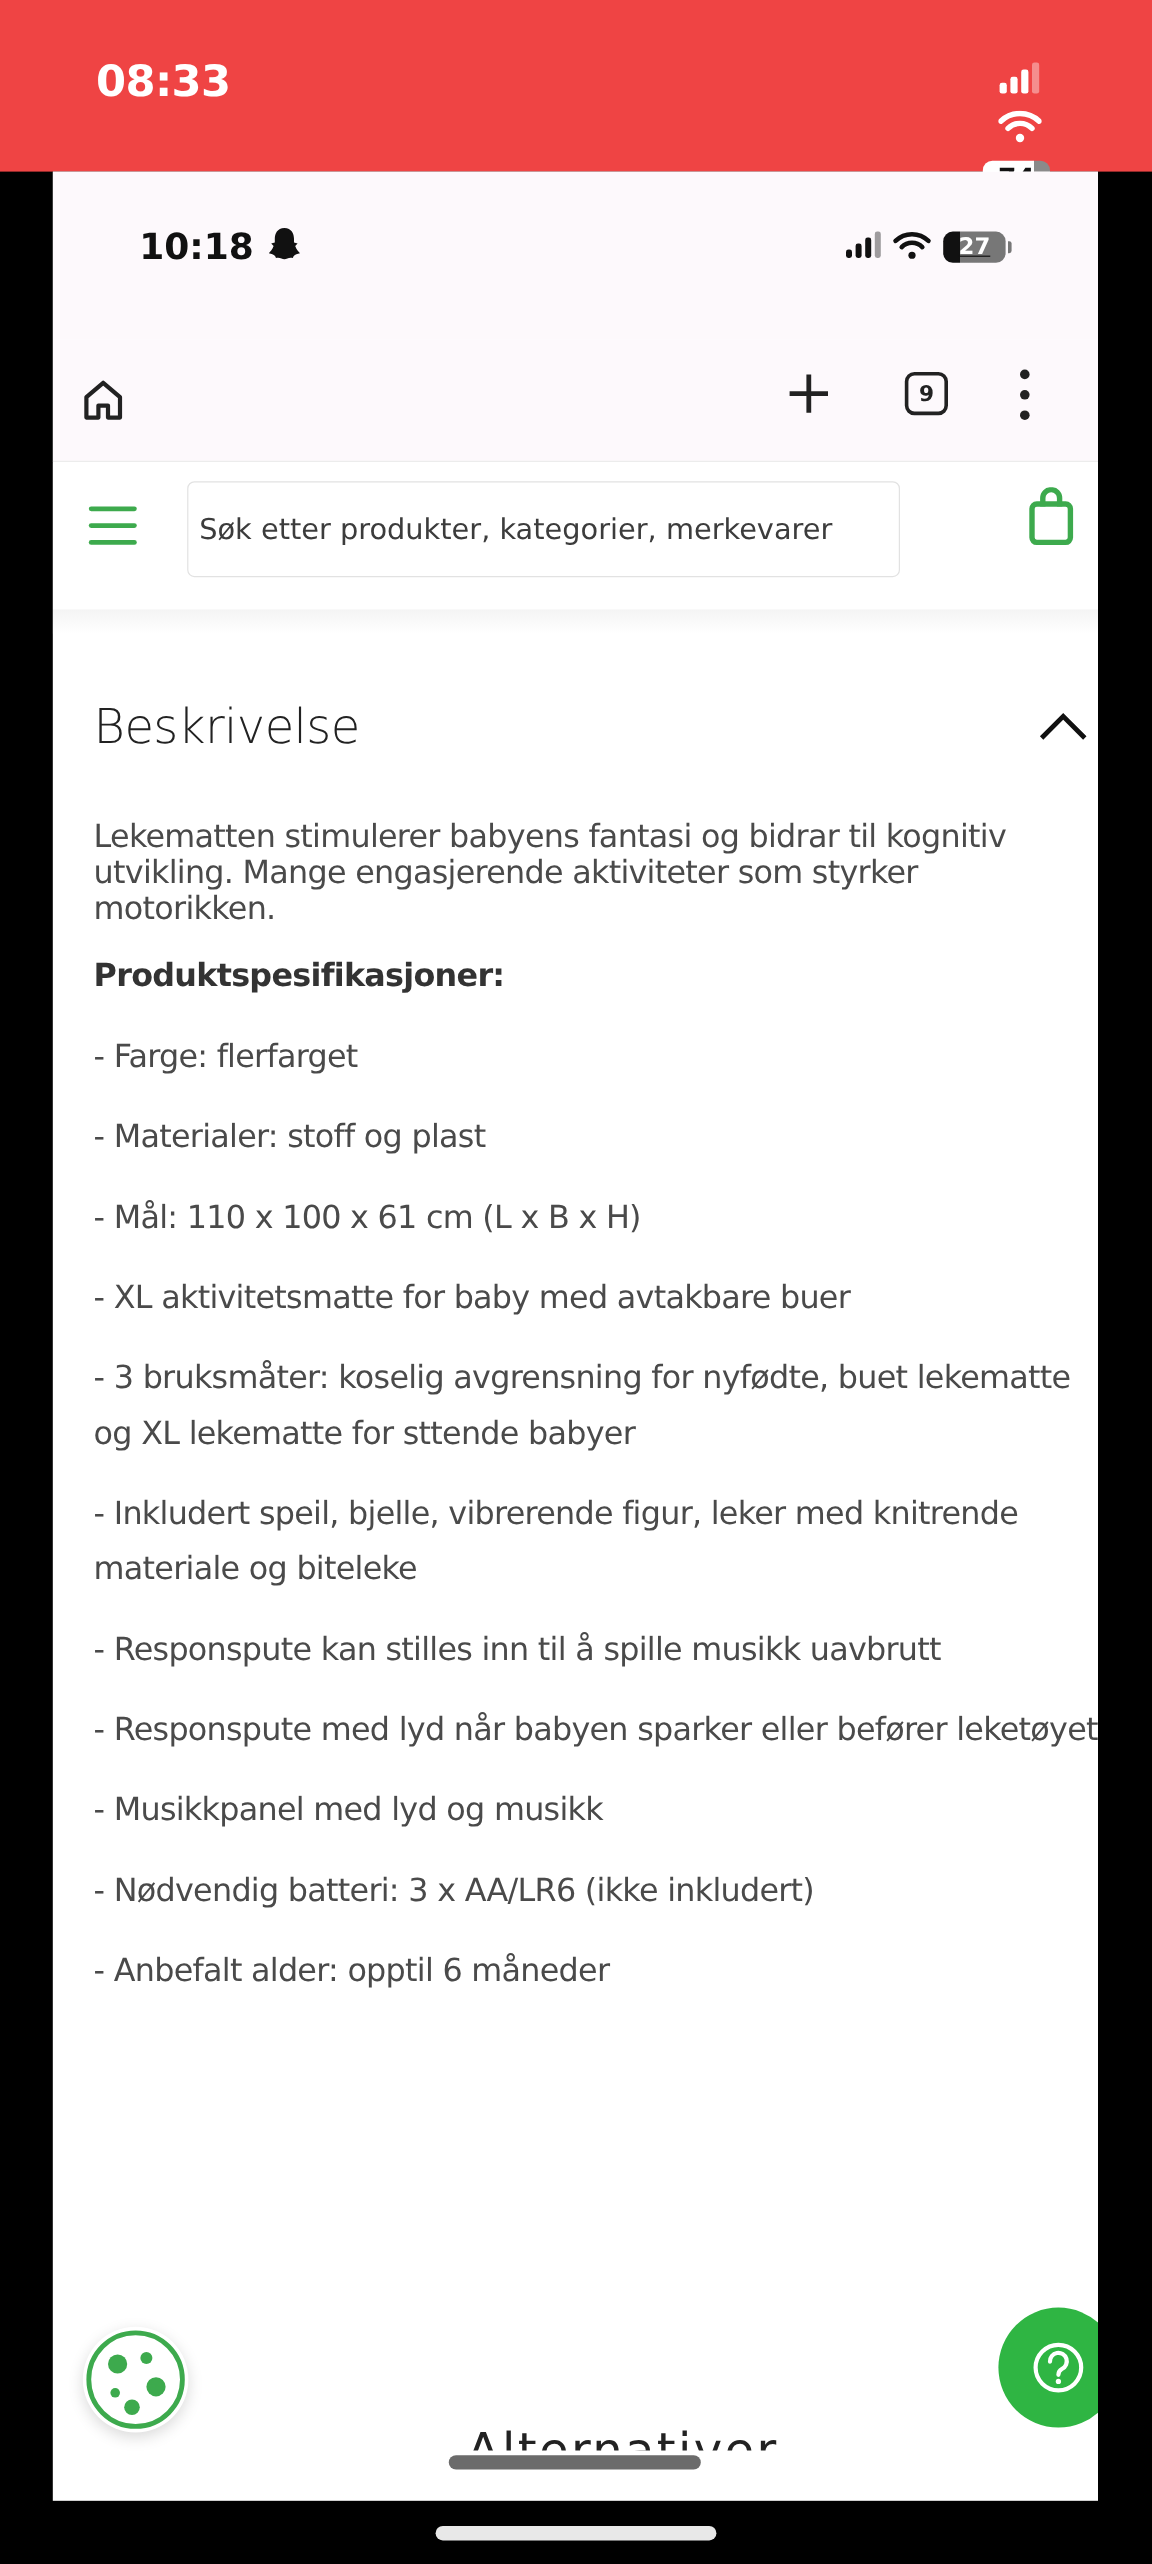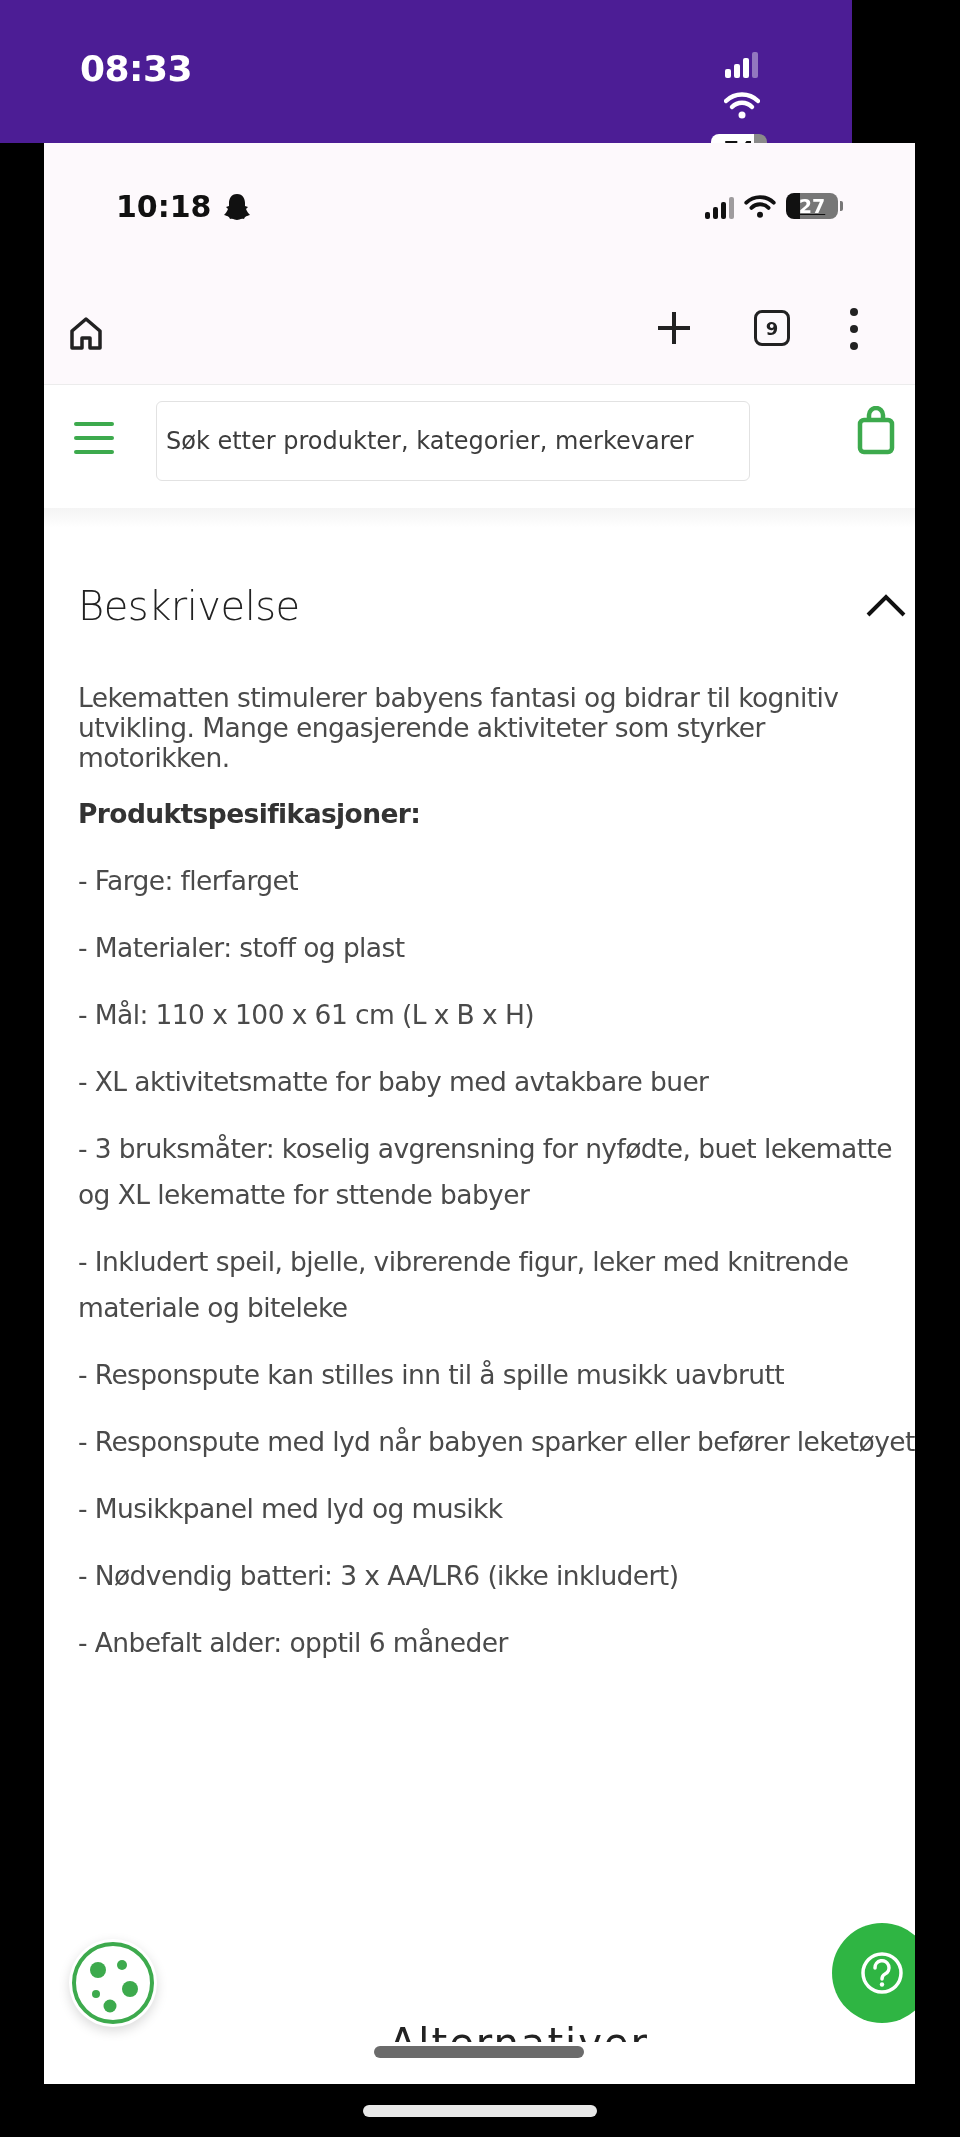--- a/index.html
+++ b/index.html
@@ -1,36 +1,36 @@
 <!DOCTYPE html>
 <html><head>
 <meta charset="utf-8">
 <style>
   * { box-sizing: border-box; margin: 0; padding: 0; }
   html, body { width: 960px; height: 2137px; background: #000; overflow: hidden; }
   body { position: relative; font-family: "Liberation Sans", sans-serif; }
 
   
-  .outer-status { position: absolute; left: 0; top: 0; width: 852px; height: 143px; background: #4c1d95; color: #fff; }
+  .outer-status { position: absolute; left: 0; top: 0; width: 960px; height: 143px; background: #ef4444; color: #fff; }
   .outer-time { position: absolute; left: 80px; top: 48px; font-size: 36px; font-weight: 700; font-family: "DejaVu Sans", sans-serif; letter-spacing: -0.5px; }
   .outer-icons { position: absolute; right: 80px; top: 52px; display: flex; align-items: center; gap: 14px; flex-direction: column; }
 
   .sig { display: flex; align-items: flex-end; gap: 3px; height: 26px; }
   .sig span { width: 6px; border-radius: 2px; background: currentColor; }
   .sig span.dim { opacity: 0.4; }
   .batt { display: flex; align-items: center; }
   .batt-body { position: relative; height: 30px; border-radius: 8px; overflow: hidden; font-weight: 700; font-family: "DejaVu Sans", sans-serif; display: flex; align-items: center; justify-content: center; }
   .batt-cap { width: 3px; height: 10px; border-radius: 0 2px 2px 0; margin-left: 2px; }
 
   
   .screen { position: absolute; left: 44px; top: 143px; width: 871px; height: 1941px; background: #fff; overflow: hidden; }
 
   .inner-status { position: absolute; left: 0; top: 0; width: 100%; height: 140px; background: #fdf9fc; }
-  .inner-time { position: absolute; left: 72px; top: 46px; font-size: 30px; font-weight: 700; color: #111; font-family: "DejaVu Sans", sans-serif; display: flex; align-items: center; gap: 12px; }
-  .inner-icons { position: absolute; right: 72px; top: 50px; display: flex; align-items: flex-end; gap: 10px; color: #111; text-decoration: underline; }
+  .inner-time { position: absolute; left: 72px; top: 46px; font-size: 30px; font-weight: 700; color: #111; font-family: "DejaVu Sans", sans-serif; display: flex; align-items: flex-start; gap: 12px; }
+  .inner-icons { position: absolute; right: 72px; top: 50px; display: flex; align-items: flex-start; gap: 10px; color: #111; text-decoration: underline; }
 
   .browser-bar { position: absolute; left: 0; top: 140px; width: 100%; height: 102px; background: #fdf9fc; border-bottom: 1px solid #ececec; }
   .home-btn { position: absolute; left: 22px; top: 30px; width: 40px; height: 40px; }
   .url { position: absolute; left: 95px; top: 147px; width: 480px; height: 78px; border-radius: 39px; background: #efebe4; display: flex; align-items: center; padding-left: 16px; gap: 12px; }
   .url-text { font-size: 36px; color: #3b3b3b; white-space: nowrap; overflow: hidden; width: 410px; font-family: "Liberation Sans", sans-serif; }
   .plus-btn { position: absolute; left: 610px; top: 165px; width: 40px; height: 40px; }
   .tabs-btn { position: absolute; left: 710px; top: 167px; width: 36px; height: 36px; border: 3.5px solid #222; border-radius: 8px; display: flex; align-items: center; justify-content: center; font-size: 18px; font-weight: 700; color: #222; font-family: "DejaVu Sans", sans-serif; }
   .menu-btn { position: absolute; left: 800px; top: 165px; width: 20px; height: 42px; display: flex; flex-direction: column; justify-content: space-between; align-items: center; }
   .menu-btn span { width: 8px; height: 8px; border-radius: 50%; background: #222; }
 

